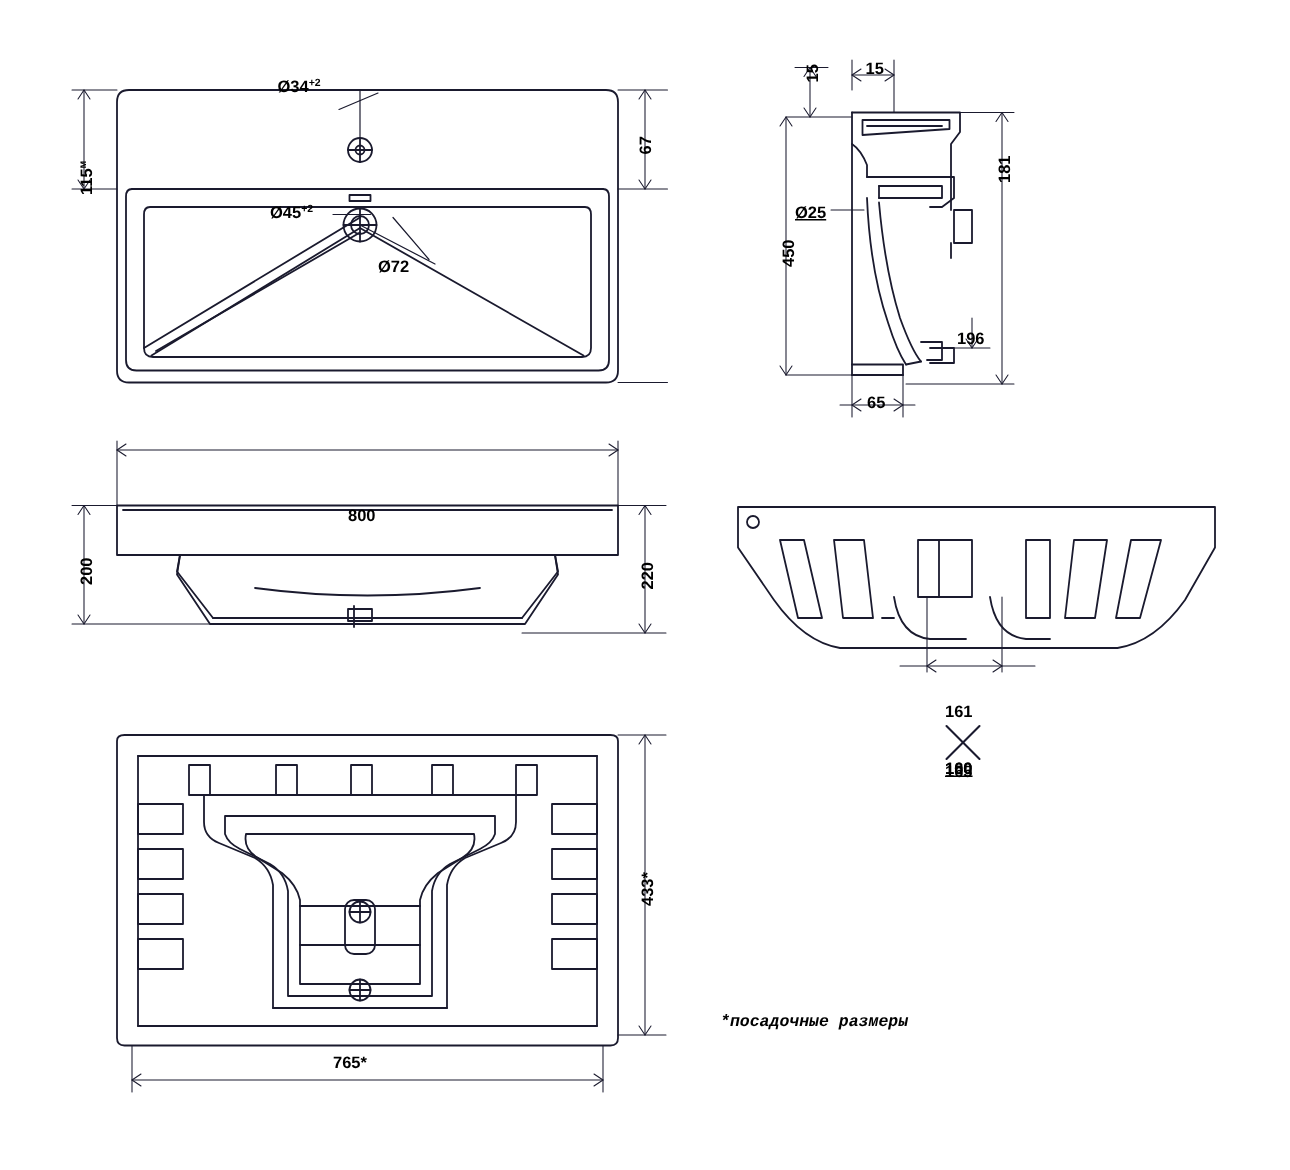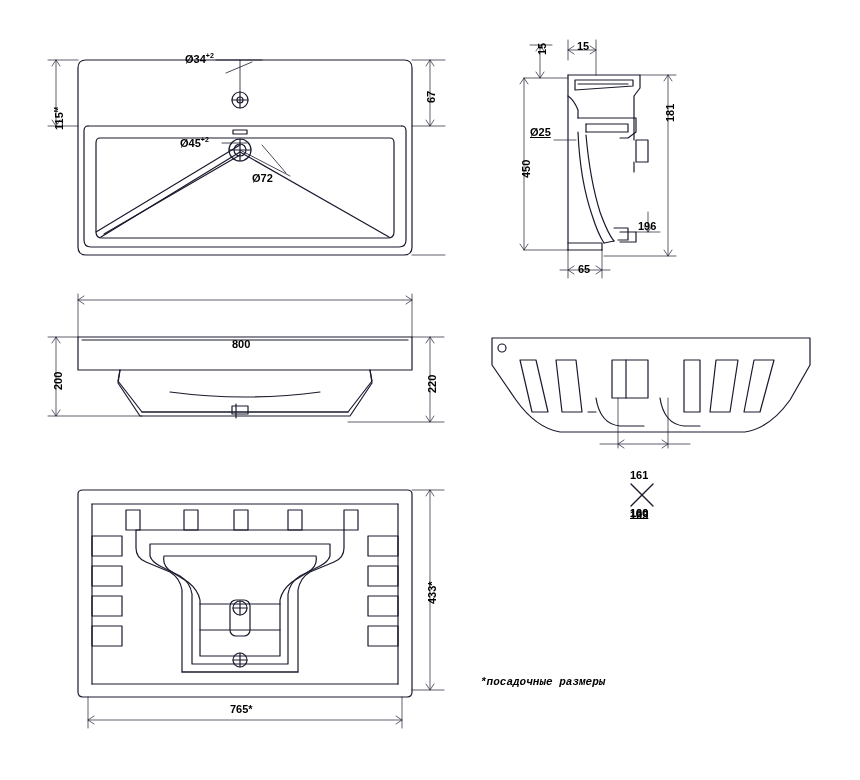--- a/index.html
+++ b/index.html
@@ -285,32 +285,32 @@
 
   <div class="lbl" style="left:185px; top:52px;"><span>Ø34</span><span class="sup">+2</span></div>
   <div class="lbl" style="left:180px; top:136px;"><span>Ø45</span><span class="sup">+2</span></div>
   <div class="lbl" style="left:252px; top:173px;">Ø72</div>
   <div class="lbl rot" style="left:52px; top:130px; transform: rotate(-90deg);"><span>115</span><span class="sup">м</span></div>
   <div class="lbl rot" style="left:426px; top:103px; transform: rotate(-90deg);">67</div>
 
   <div class="lbl rot" style="left:537px; top:55px; transform: rotate(-90deg);">15</div>
   <div class="lbl" style="left:577px; top:41px;">15</div>
   <div class="lbl rot" style="left:665px; top:122px; transform: rotate(-90deg);">181</div>
-  <div class="lbl" style="left:530px; top:127px;text-decoration:underline;">Ø25</div>
+  <div class="lbl" style="left:530px; top:137px;text-decoration:underline;">Ø25</div>
   <div class="lbl rot" style="left:521px; top:178px; transform: rotate(-90deg);">450</div>
   <div class="lbl" style="left:638px; top:221px;">196</div>
   <div class="lbl" style="left:578px; top:264px;">65</div>
 
   <div class="lbl" style="left:232px; top:303px;margin-top:36px;">800</div>
   <div class="lbl rot" style="left:53px; top:390px; transform: rotate(-90deg);">200</div>
   <div class="lbl rot" style="left:427px; top:393px; transform: rotate(-90deg);">220</div>
 
   <div class="lbl" style="left:630px; top:470px;margin-top:40px;">165</div>
   <div class="lbl" style="left:630px; top:470px;">161</div>
   <div class="lbl" style="left:630px; top:508px;text-decoration:underline;">160</div>
   <div class="lbl" style="left:630px; top:508px;">100</div>
 
   <div class="lbl rot" style="left:427px; top:604px; transform: rotate(-90deg);">433*</div>
-  <div class="lbl" style="left:222px; top:704px;margin-left:8px;">765*</div>
+  <div class="lbl" style="left:222px; top:704px;">765*</div>
 
   <div class="note" style="left:480px; top:676px;font-family:Liberation Mono, monospace;">*посадочные размеры</div>
 
 </div>
 
 </body></html>

